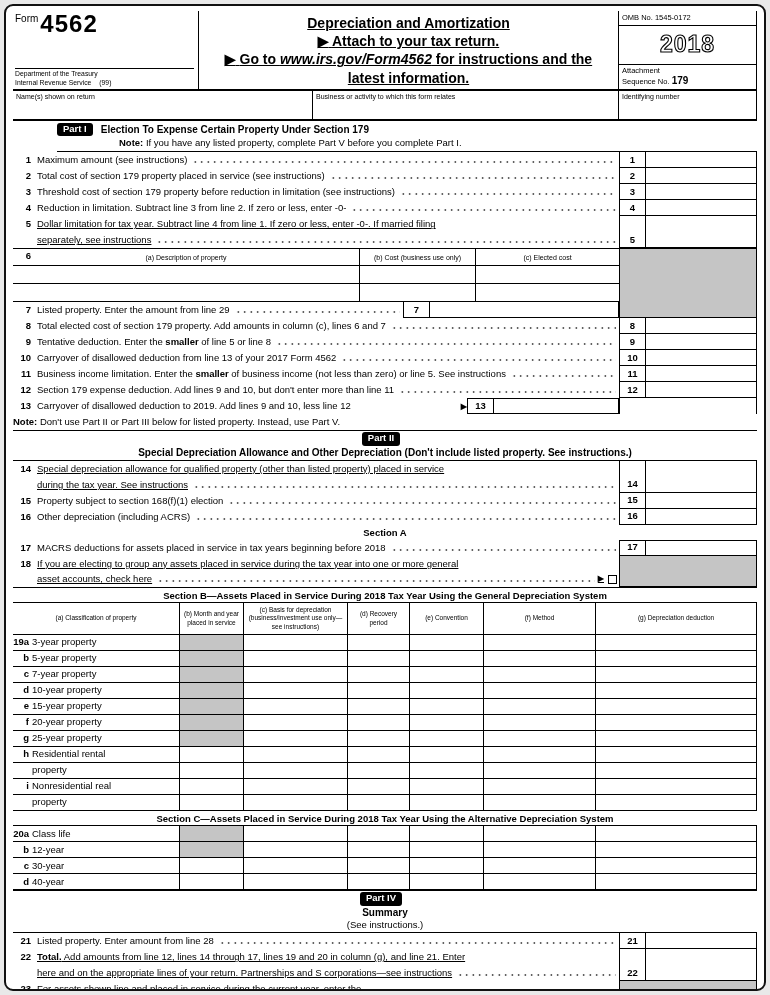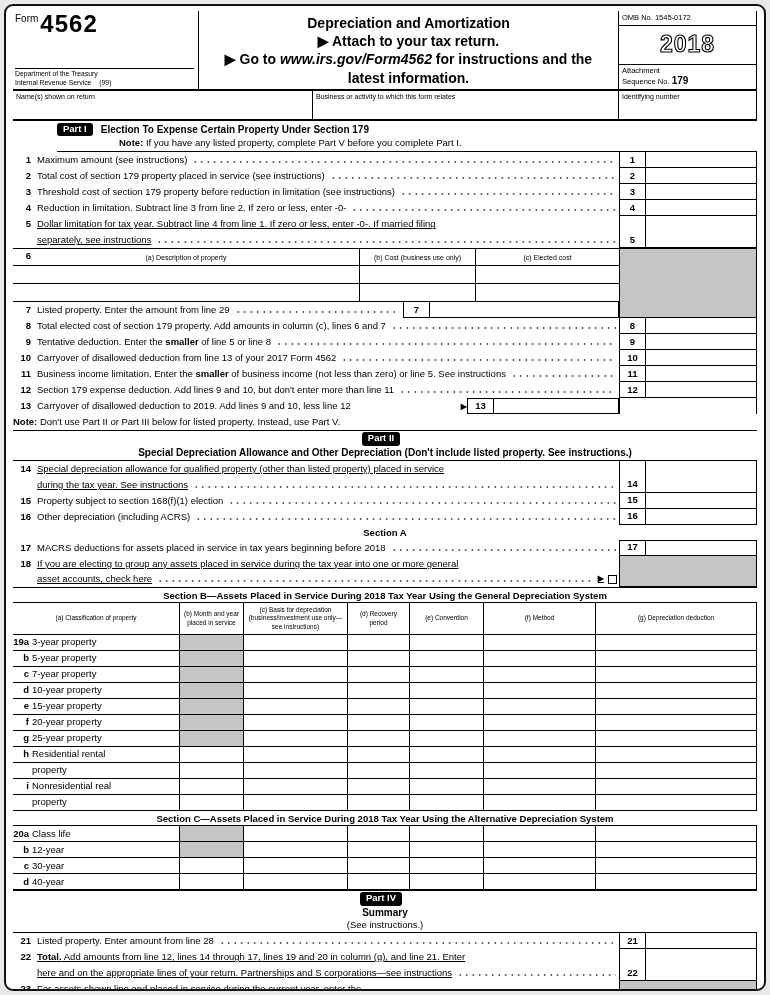--- a/index.html
+++ b/index.html
@@ -9,21 +9,21 @@
   .bold { font-weight: bold; } .italic { font-style: italic; }
 
   
   .hdr { display: flex; border-bottom: 2px solid #000; min-height: 64px; }
   .hdr-left { width: 186px; border-right: 1px solid #000; padding: 1px 4px 1px 2px; display: flex; flex-direction: column; justify-content: space-between; }
   .form-line { display: flex; align-items: flex-start; }
   .form-word { font-size: 10px; margin-top: 0; text-align: right; }
   .form-num { font-size: 24px; font-weight: bold; margin-left: 2px; letter-spacing: 1px; line-height: 1; }
   .dept { font-size: 6.8px; border-top: 1px solid #000; padding-top: 1px; line-height: 1.3; }
   .dept-note { margin-left: 8px; }
-  .hdr-center { flex: 1; border-right: 1px solid #000; text-align: center; padding: 3px 6px 2px; display: flex; flex-direction: column; justify-content: space-between; }
+  .hdr-center { flex: 1; border-right: 1px solid #000; text-align: center; padding: 3px 6px 2px; display: flex; flex-direction: column; justify-content: space-between; text-decoration: underline; }
   .title { font-size: 14px; font-weight: bold; }
   .subtitle { font-size: 9.5px; font-weight: bold; }
   .attach, .goto { font-size: 14px; font-weight: bold; }
   .hdr-right { width: 138px; border-right: 1px solid #000; display: flex; flex-direction: column; }
   .omb { font-size: 7.5px; padding: 2px 3px; border-bottom: 1px solid #000; }
   .year { flex: 1; display: flex; align-items: center; justify-content: center; font-size: 23px; font-weight: bold;
           color: #fff; -webkit-text-stroke: 1.1px #000; border-bottom: 1px solid #000; letter-spacing: 1px; }
   .attachment { font-size: 7.5px; padding: 1px 3px; line-height: 1.25; }
   .seq-no { font-weight: bold; font-size: 10px; }
 

